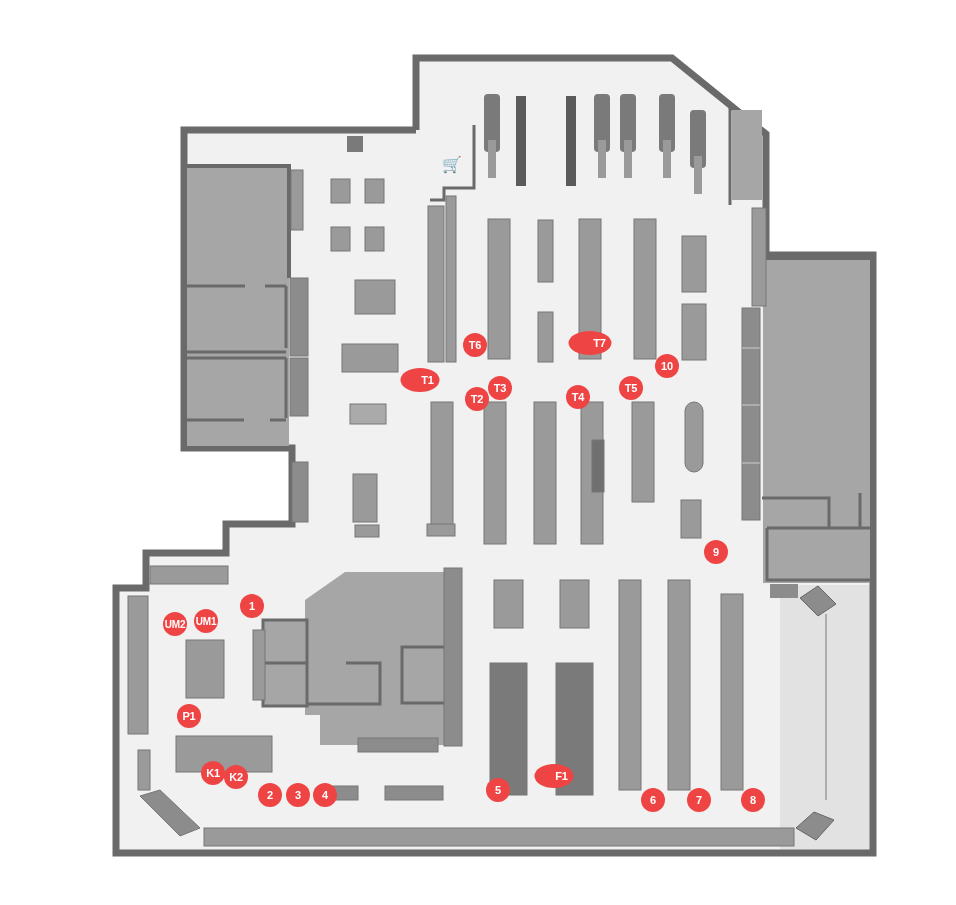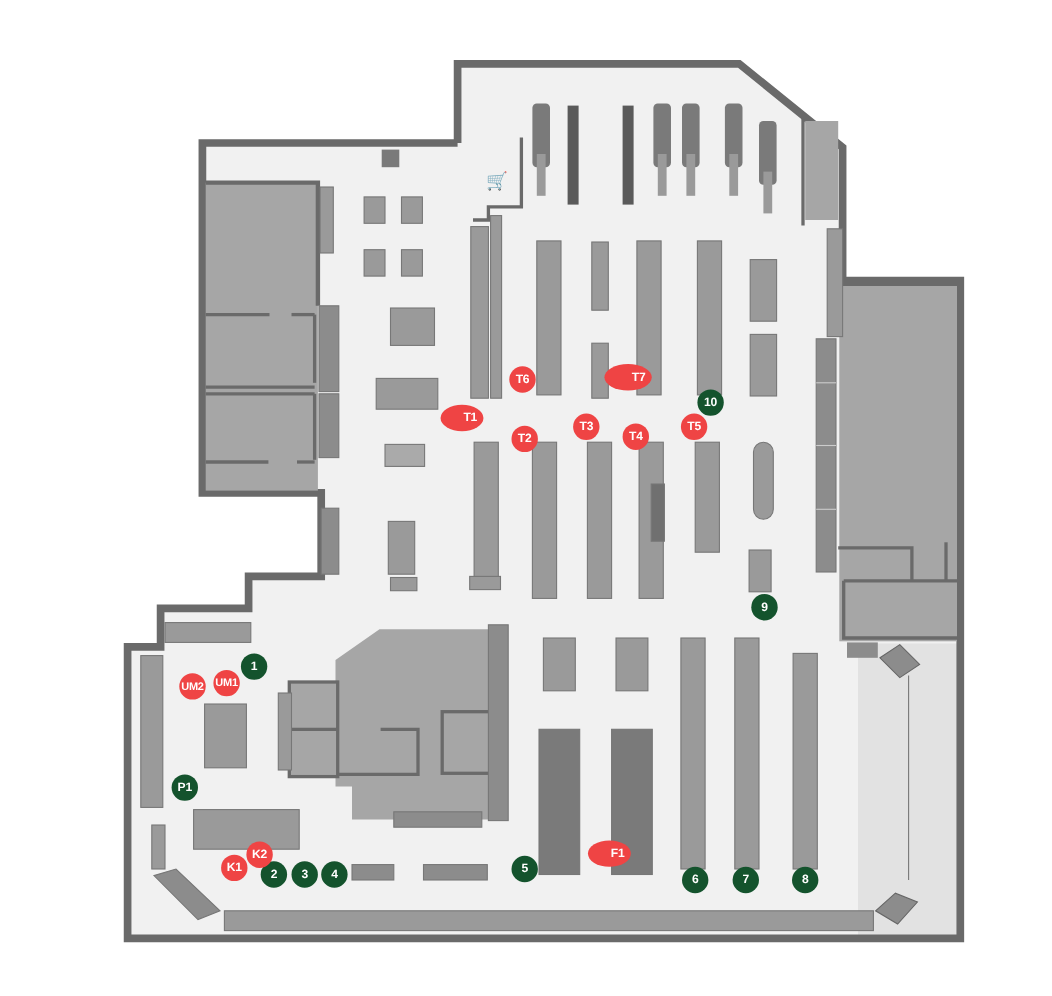--- a/index.html
+++ b/index.html
@@ -1,21 +1,21 @@
 <!DOCTYPE html>
 <html><head>
 <meta charset="utf-8">
 <style>
   html, body { margin:0; padding:0; background:#ffffff; }
   body { width:956px; height:905px; overflow:hidden; position:relative; font-family:"Liberation Sans", sans-serif; }
   #plan { position:absolute; left:0; top:0; width:956px; height:905px; }
   .marker { position:absolute; width:24px; height:24px; border-radius:50%; color:#fff; font-weight:bold; font-size:11px;
             display:flex; align-items:center; justify-content:center; transform:translate(-50%,-50%); cursor:pointer;
             font-family:"Liberation Sans", sans-serif; letter-spacing:-0.2px; }
-  .marker.blue { background:#14532d; }
+  .marker.blue { background:#ef4444;margin-left:21px; }
   .marker.green { background:#ef4444; }
   .marker.small { font-size:10px; }
 </style>
 </head>
 <body>
 
 <svg id="plan" viewBox="0 0 956 905" xmlns="http://www.w3.org/2000/svg">
 
   <g>
     <polygon points="186,133 416,133 416,58 672,58 766,134 766,255 872,255 872,853 118,853 118,590 148,590 148,556 226,556 226,524 290,524 290,448 186,448" fill="#f1f1f1"></polygon>
@@ -166,23 +166,23 @@
     <div class="marker blue" style="left: 304px; top: 795px;">4</div>
     <div class="marker blue" style="left: 477px; top: 790px;">5</div>
     <div class="marker blue" style="left: 632px; top: 800px;">6</div>
     <div class="marker blue" style="left: 678px; top: 800px;">7</div>
     <div class="marker blue" style="left: 732px; top: 800px;">8</div>
     <div class="marker blue" style="left: 695px; top: 552px;">9</div>
     <div class="marker blue" style="left: 646px; top: 366px;">10</div>
     <div class="marker blue" style="left: 168px; top: 716px;">P1</div>
     <div class="marker green" style="left: 420px; top: 380px; padding-left: 15px;">T1</div>
     <div class="marker green" style="left: 477px; top: 399px;">T2</div>
-    <div class="marker green" style="left: 533px; top: 388px;">T3</div>
+    <div class="marker green" style="left: 500px; top: 388px;">T3</div>
     <div class="marker green" style="left: 578px; top: 385px; margin-top: 12px;">T4</div>
     <div class="marker green" style="left: 631px; top: 388px;">T5</div>
     <div class="marker green" style="left: 475px; top: 345px;">T6</div>
-    <div class="marker green" style="left: 571px; top: 343px; padding-left: 19px;">T7</div>
+    <div class="marker green" style="left: 590px; top: 343px; padding-left: 19px;">T7</div>
     <div class="marker green small" style="left: 206px; top: 621px;">UM1</div>
     <div class="marker green small" style="left: 175px; top: 624px;">UM2</div>
-    <div class="marker green" style="left: 213px; top: 789px;">K1</div>
+    <div class="marker green" style="left: 213px; top: 773px;">K1</div>
     <div class="marker green" style="left: 236px; top: 777px;">K2</div>
     <div class="marker green" style="left: 554px; top: 776px; padding-left: 15px;">F1</div>
   </div>
 
 </body></html>

